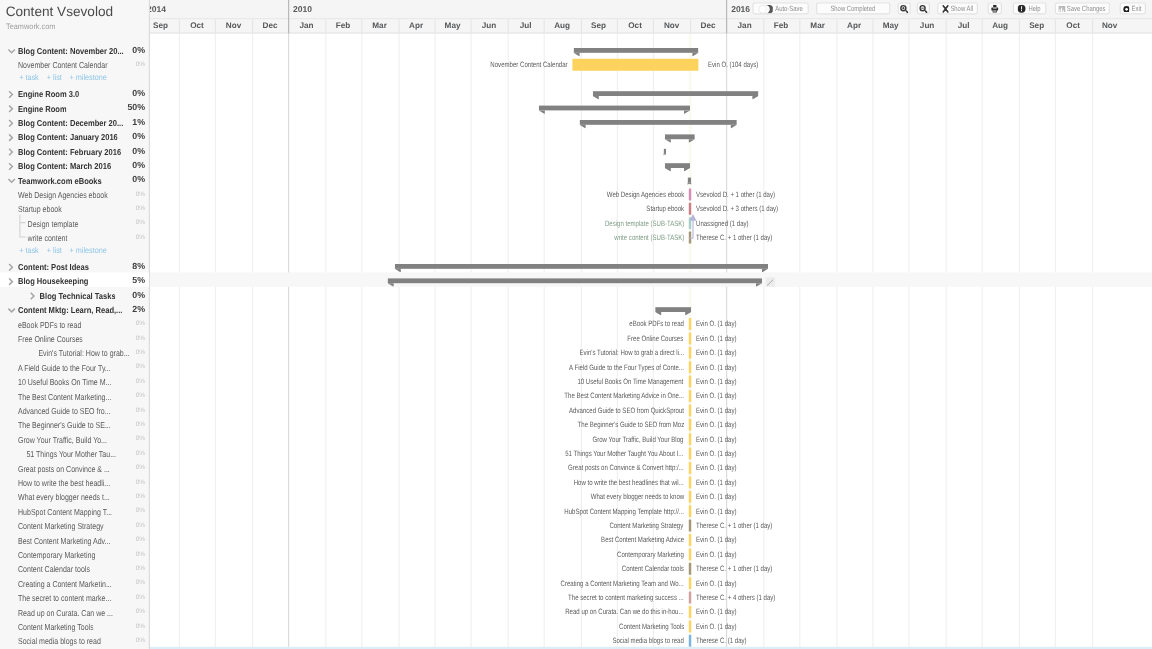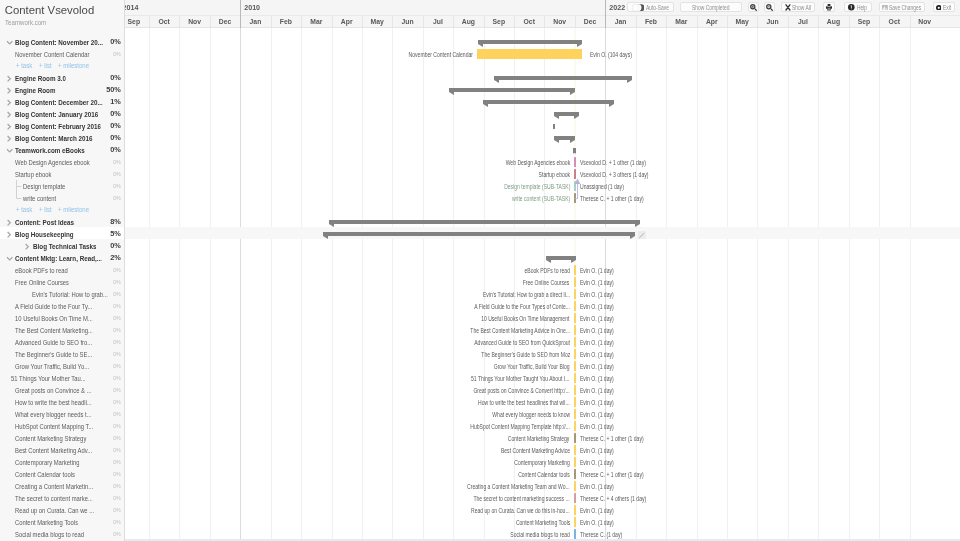--- a/index.html
+++ b/index.html
@@ -86,21 +86,21 @@
 </head>
 <body>
 
 <div class="app">
   <div class="right">
     <div class="hscroll"></div>
     <div class="thead">
       <div class="yearrow" id="yearrow">
           <div class="ylab" style="left: -2.42px;">2014</div>
           <div class="ylab" style="left: 119.26px;">2010</div>
-          <div class="ylab" style="left: 484.3px;">2022</div>
+          <div class="ylab" style="left: 484.3px;">2016</div>
         </div>
       <div class="monthrow" id="monthrow">
           <div class="mlab" style="left: -6.42px; width: 30.42px;">Sep</div>
           <div class="mlab" style="left: 24px; width: 30.42px;">Oct</div>
           <div class="mlab" style="left: 54.42px; width: 30.42px;">Nov</div>
           <div class="mlab" style="left: 84.84px; width: 30.42px;">Dec</div>
           <div class="mlab" style="left: 115.26px; width: 30.42px;">Jan</div>
           <div class="mlab" style="left: 145.68px; width: 30.42px;">Feb</div>
           <div class="mlab" style="left: 176.1px; width: 30.42px;">Mar</div>
           <div class="mlab" style="left: 206.52px; width: 30.42px;">Apr</div>
@@ -671,21 +671,21 @@
           <div class="pct">0%</div>
         </div>
         <div class="row lvl1">
           <div class="tw" style="left: 6px;">
             <div class="caret"></div>
             <div class="nm" style="max-width: 99px;">Grow Your Traffic, Build Yo...</div>
           </div>
           <div class="pct">0%</div>
         </div>
         <div class="row lvl1">
-          <div class="tw" style="left: 2px; justify-content: space-between;">
+          <div class="tw" style="left: 13px; justify-content: space-between;">
             <div class="caret"></div>
             <div class="nm" style="max-width: 99px;">51 Things Your Mother Tau...</div>
           </div>
           <div class="pct">0%</div>
         </div>
         <div class="row lvl1">
           <div class="tw" style="left: 6px;">
             <div class="caret"></div>
             <div class="nm" style="max-width: 99px;">Great posts on Convince &amp; ...</div>
           </div>

